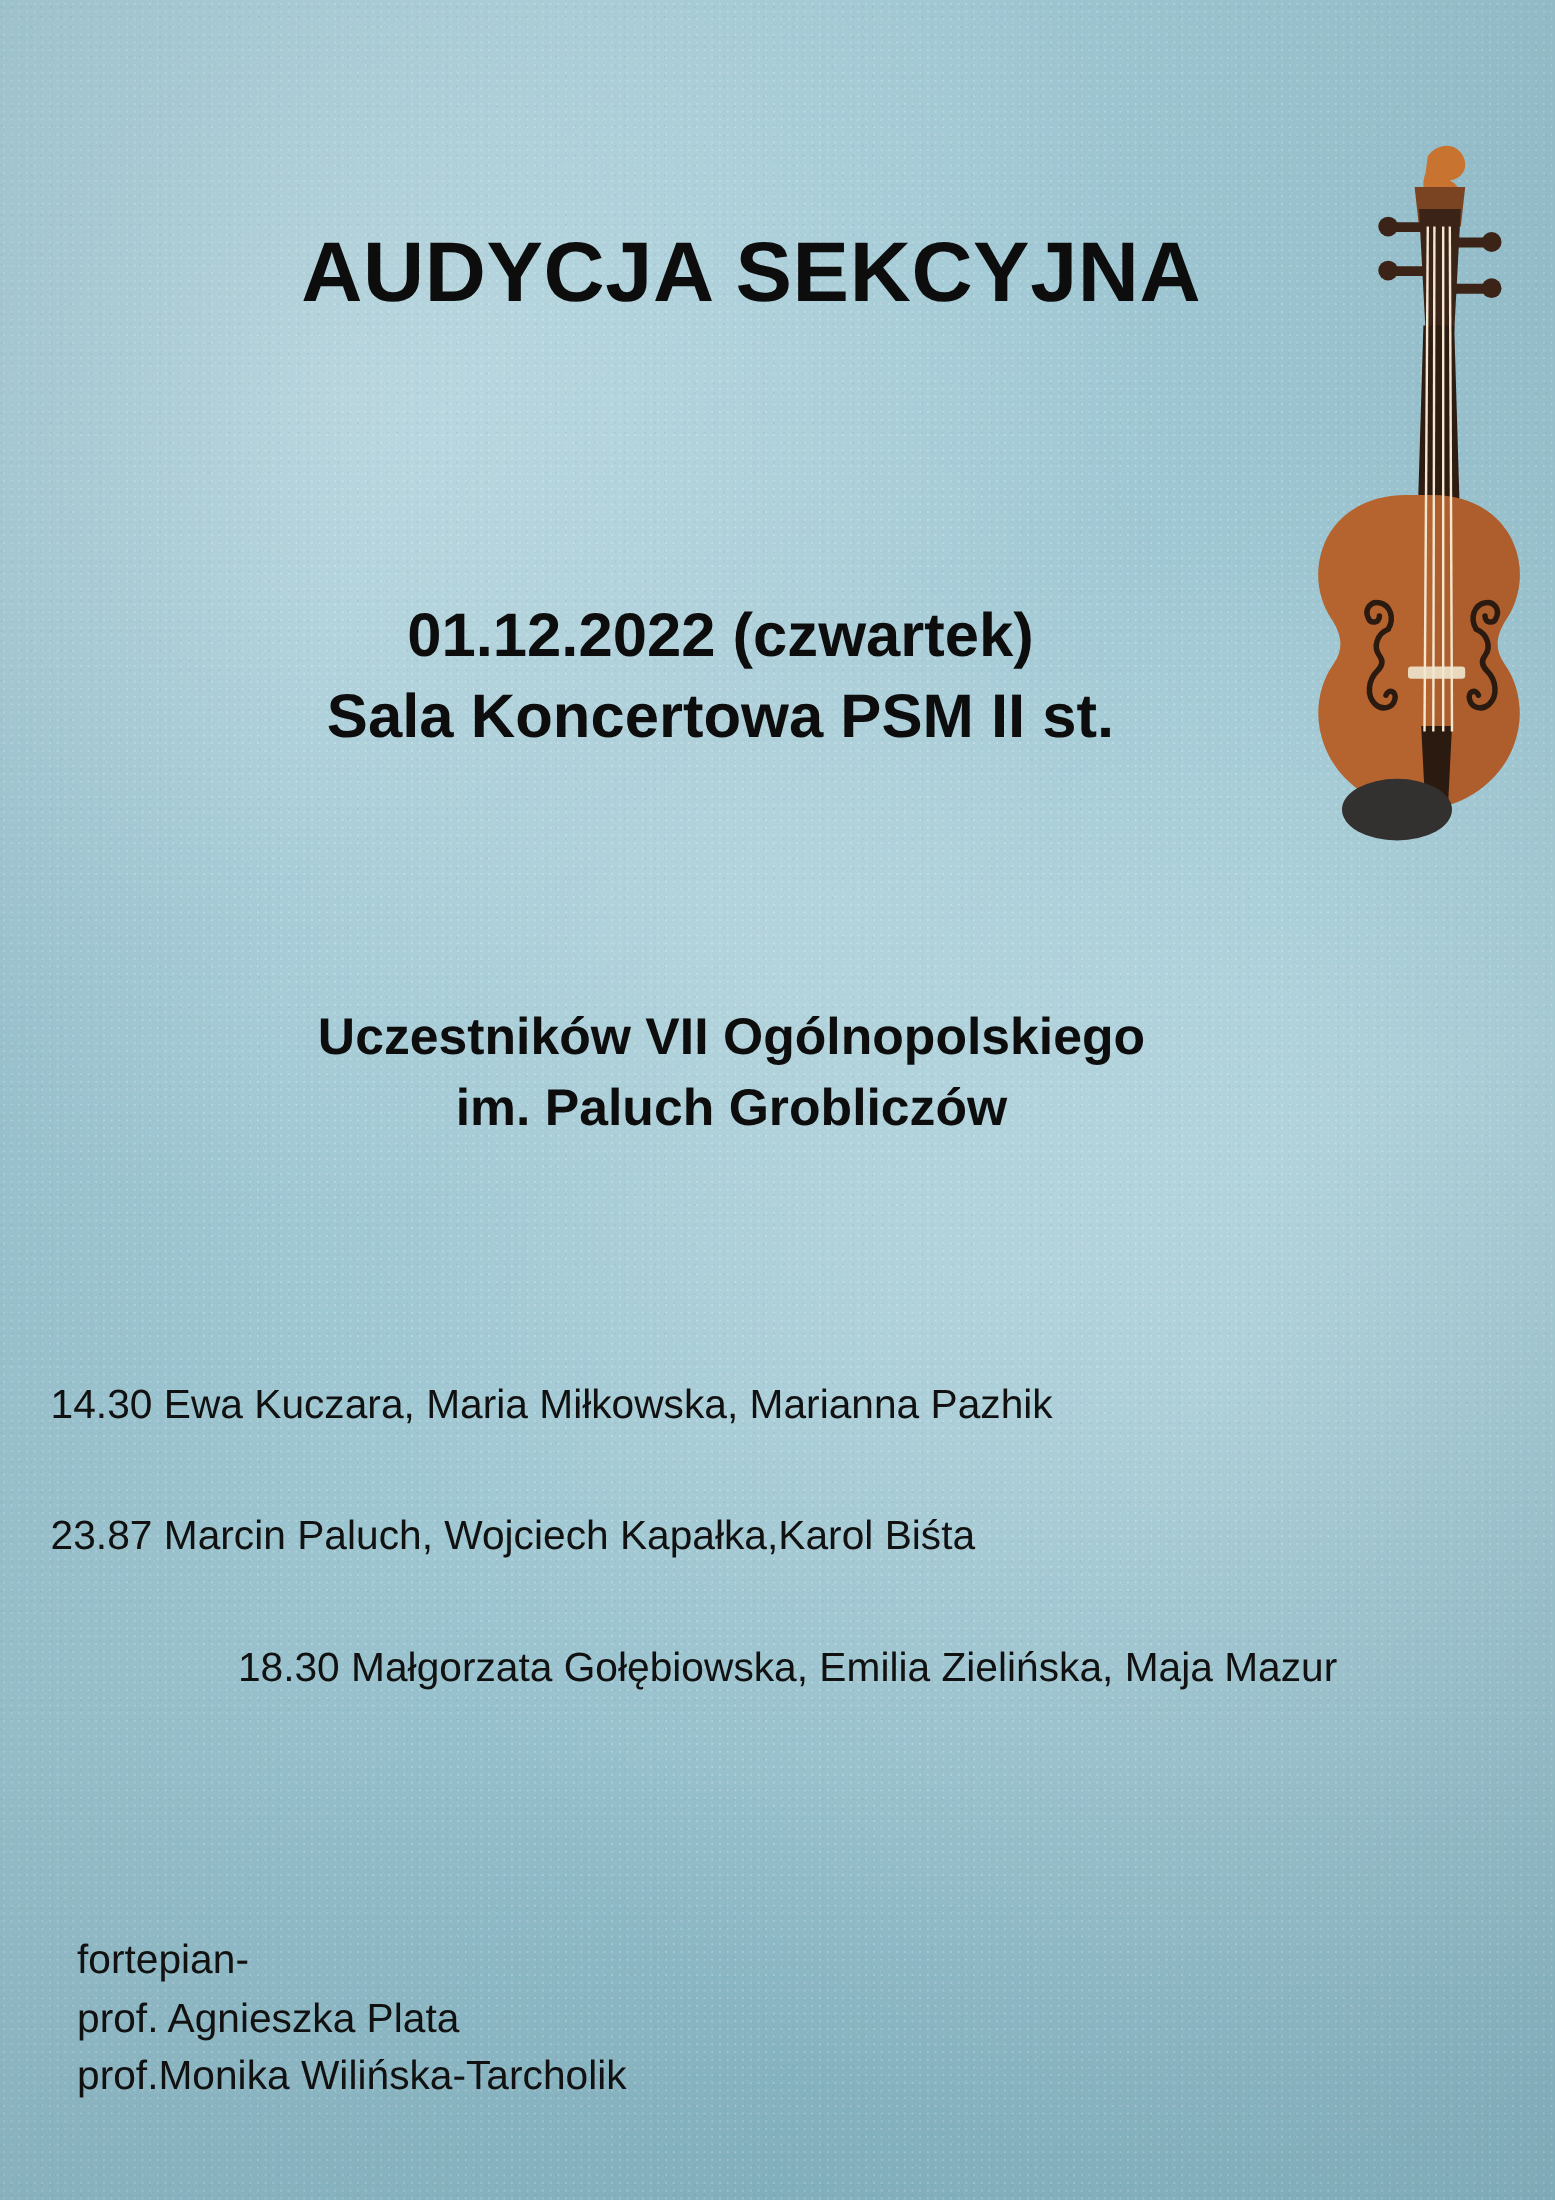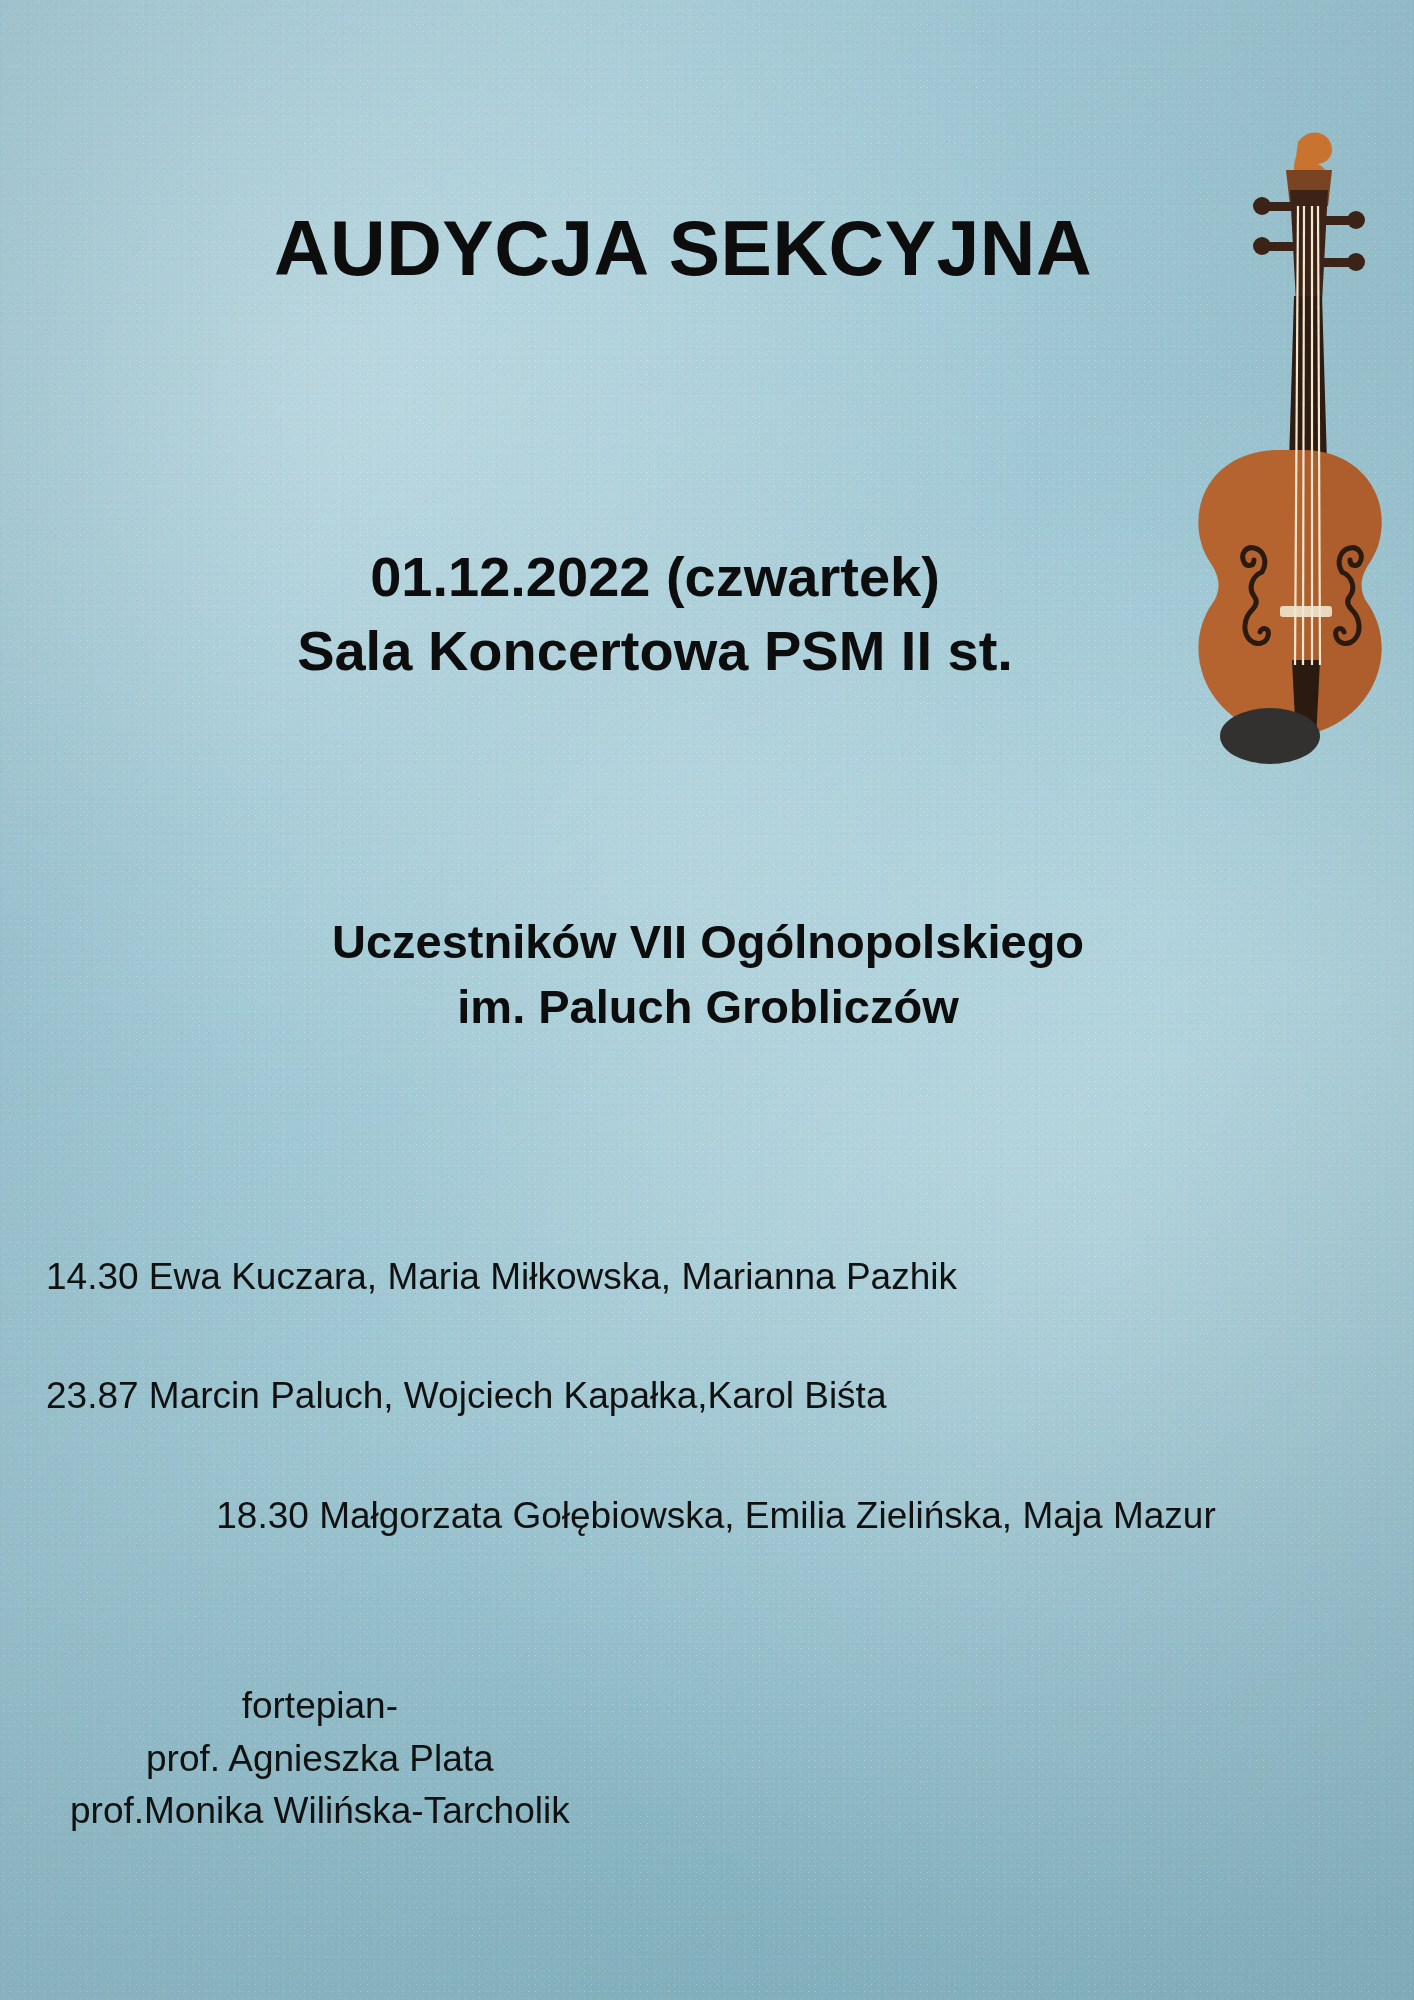--- a/index.html
+++ b/index.html
@@ -91,46 +91,44 @@
   .subject {
     position: absolute;
     top: 910px;
     left: 0;
     width: 1330px;
     text-align: center;
     color: #0d0d0d;
     font-size: 47px;
     font-weight: bold;
     line-height: 1.38;
-    padding-left: 43px;
   }
 
   .slots {
     position: absolute;
     top: 1255px;
     left: 46px;
     width: 1340px;
     color: #111;
     font-size: 37px;
     line-height: 1.2;
   }
   .slot {
     margin-bottom: 75px;
     white-space: nowrap;
   }
   .slot:last-child { margin-bottom: 0; text-align: center; }
 
   .teachers {
     position: absolute;
-    top: 1680px;
+    top: 1756px;
     left: 70px;
     color: #111;
     font-size: 37px;
     line-height: 1.42;
-    text-align: center;
   }
 </style>
 </head>
 <body>
 
 <div class="poster">
   <div class="noise"></div>
   <div class="vignette"></div>
 
   <svg class="violin" viewBox="0 0 230 800" xmlns="http://www.w3.org/2000/svg">

